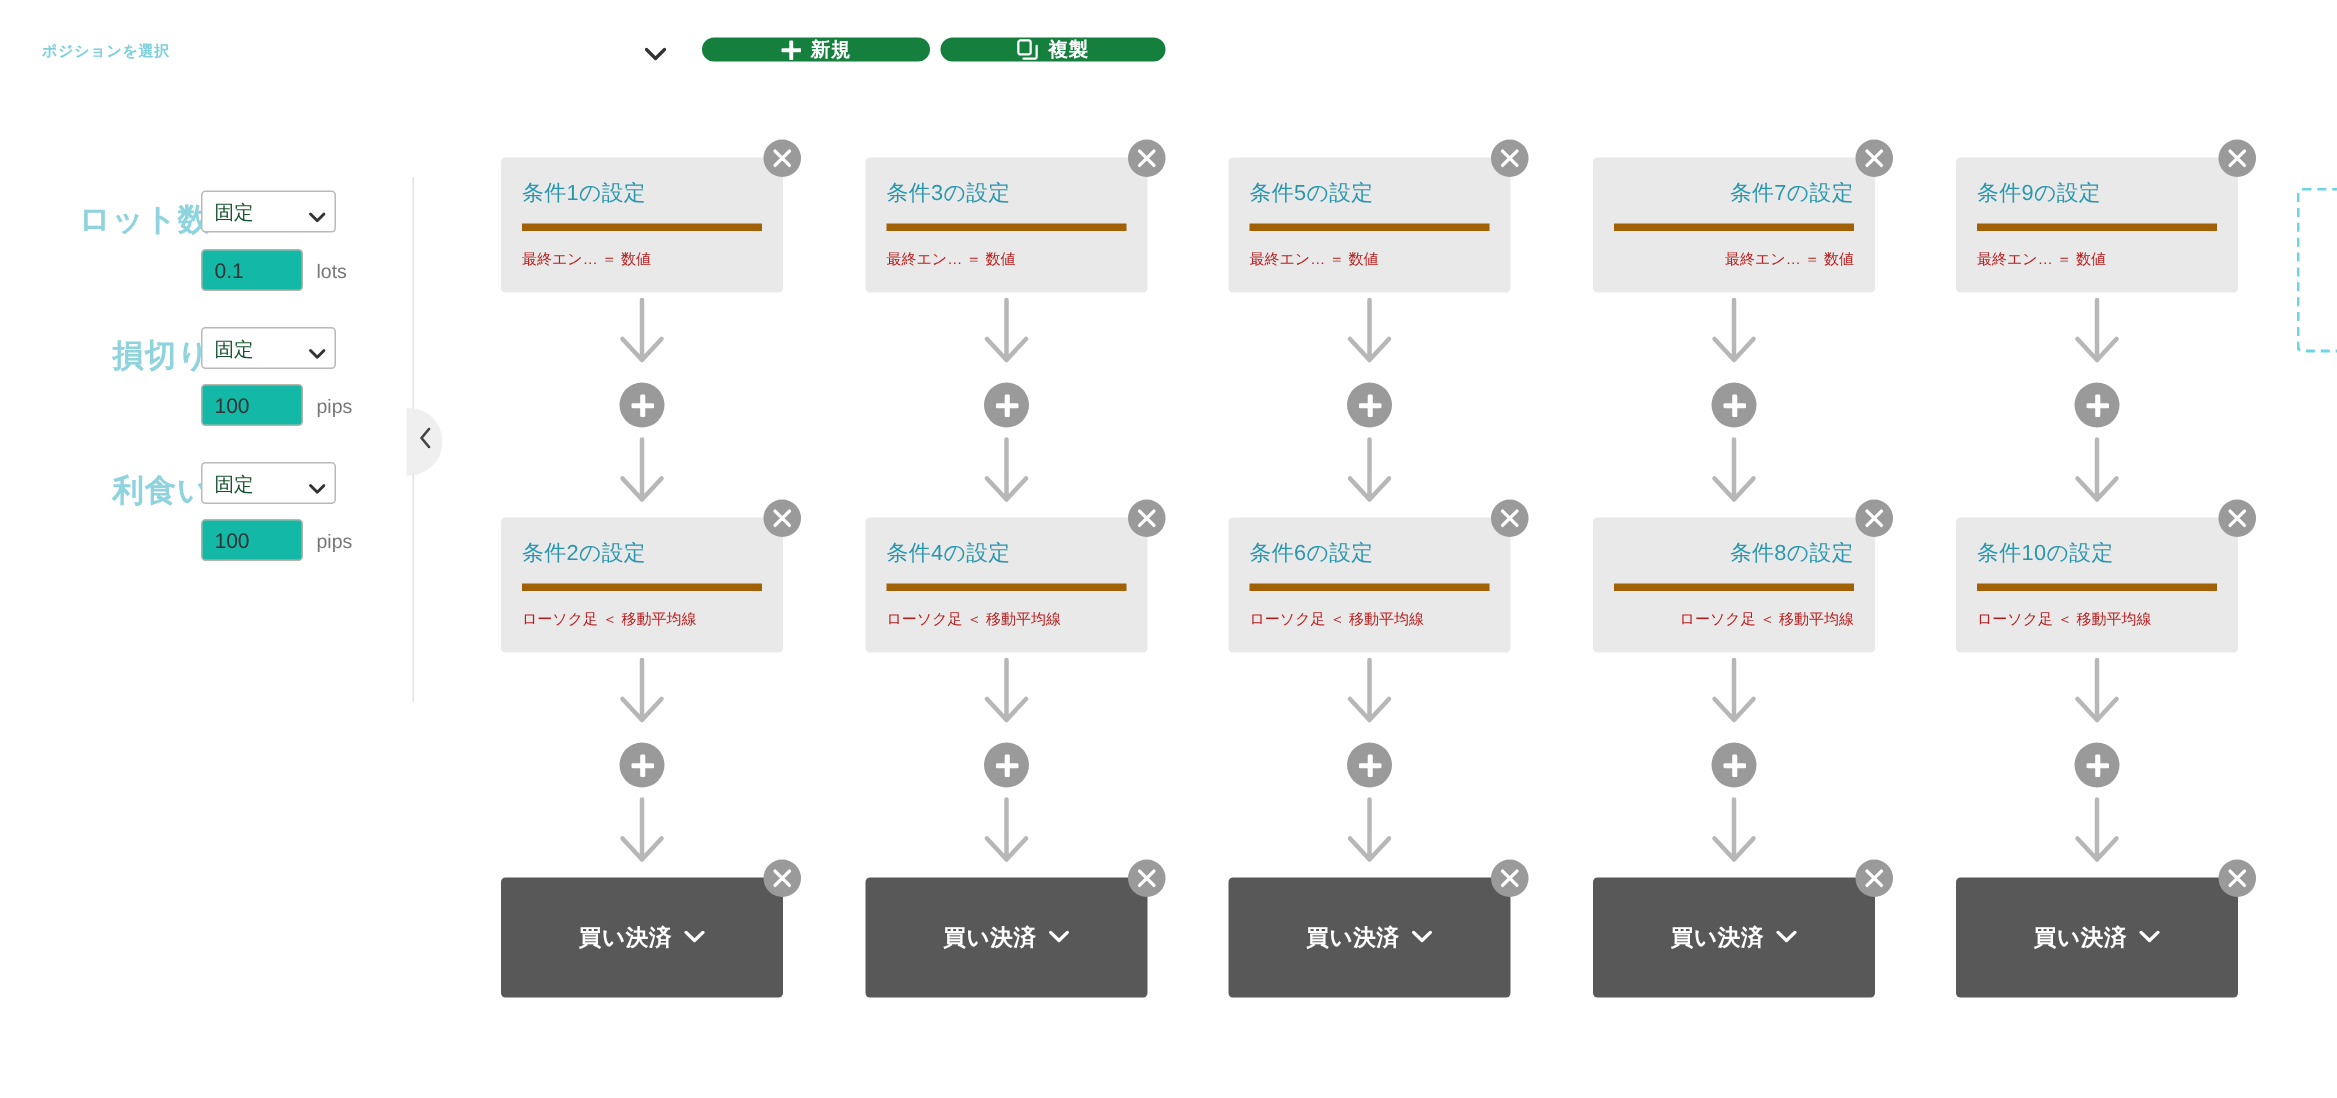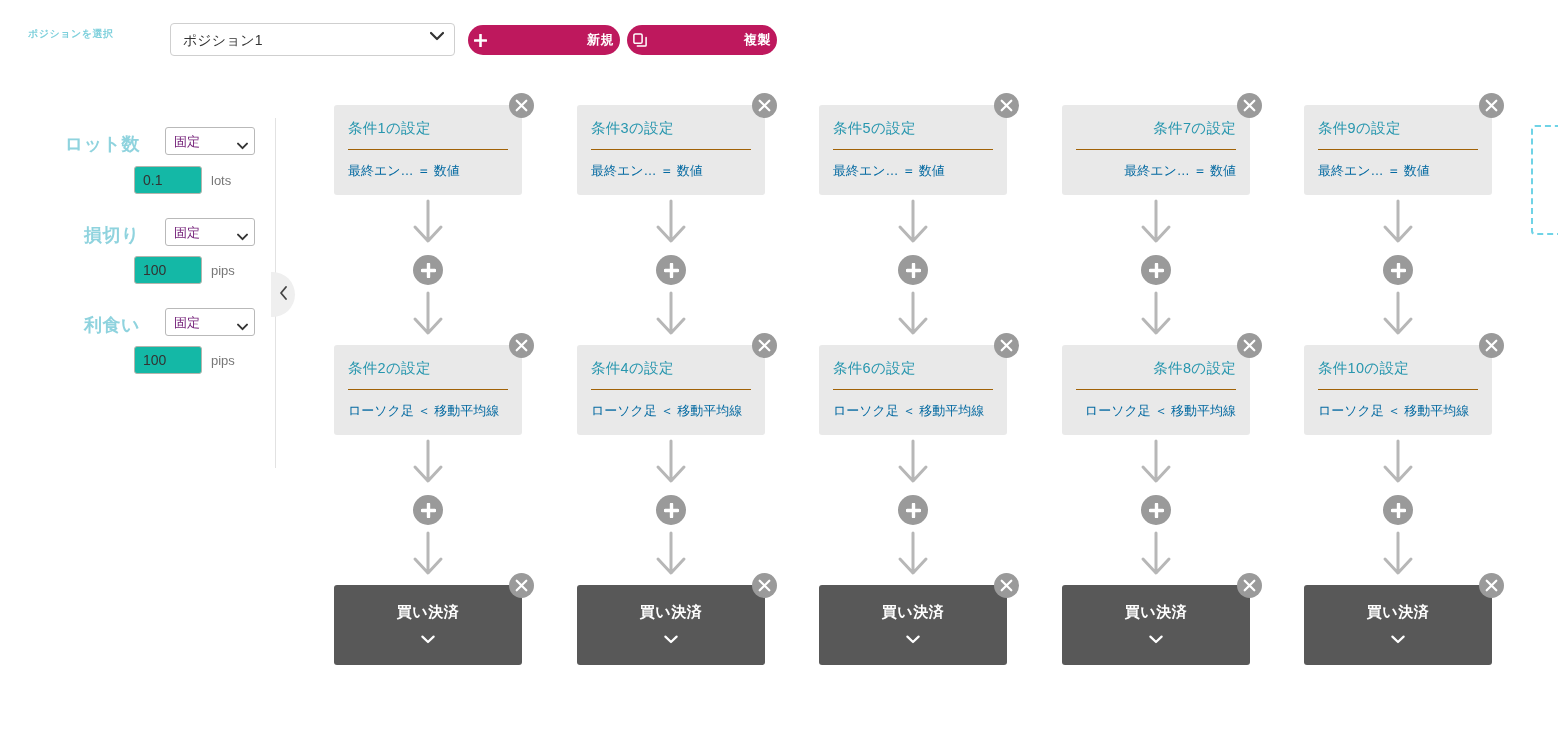--- a/index.html
+++ b/index.html
@@ -31,26 +31,26 @@
     outline: none;
   }
   .select-caret {
     position: absolute; left: 430px; top: 31px;
     width: 0; height: 0; pointer-events: none;
   }
   .caret-g {
     display: block;
   }
   .btn {
-    position: absolute; top: 25px; height: 30px;
+    position: absolute; top: 25px; height: 16px;
     border: none; border-radius: 15px;
-    background: #be185d; color: #ffffff;
+    background: #15803d; color: #ffffff;
     font-size: 13px; font-weight: bold; font-family: inherit;
     cursor: pointer;
-    display: flex; align-items: center; justify-content: space-between; gap: 7px;
+    display: flex; align-items: center; justify-content: center; gap: 7px;
     letter-spacing: .5px;
   }
   .btn-new  { left: 468px; width: 152px; }
   .btn-copy { left: 627px; width: 150px; font-family: Liberation Mono, monospace; }
   .btn .ic { display: flex; align-items: center; }
 
   
   .sidebar { position: absolute; left: 0; top: 105px; width: 276px; height: 380px; }
   .side-divider {
     position: absolute; left: 275px; top: 118px; width: 1px; height: 350px;
@@ -60,29 +60,29 @@
     position: absolute; left: 271px; top: 272px;
     width: 24px; height: 45px;
     background: #efefef;
     border-radius: 0 24px 24px 0;
     display: flex; align-items: center; justify-content: center;
     cursor: pointer;
   }
   .srow { position: absolute; display: flex; align-items: center; }
   .slabel {
     position: absolute; right: 16px; width: 110px; text-align: right;
-    font-size: 18px; font-weight: bold; color: #8fd3de; letter-spacing: .5px;
+    font-size: 21px; font-weight: bold; color: #8fd3de; letter-spacing: .5px;
   }
   .sselect {
     width: 90px; height: 28px;
     border: 1px solid #b9b9b9; border-radius: 3px;
-    background: #ffffff; color: #701a75;
+    background: #ffffff; color: #14532d;
     font-size: 13px; font-family: inherit;
     padding: 0 20px 0 8px;
-    appearance: none; -webkit-appearance: none; outline: none; margin-left: 31px;
+    appearance: none; -webkit-appearance: none; outline: none;
   }
   .sel-wrap { position: relative; display: inline-block; }
   .sel-wrap .mini-caret {
     position: absolute; right: 7px; top: 9px; pointer-events: none;
   }
   .sinput {
     width: 68px; height: 28px;
     border: 1px solid #b5b5ad; border-radius: 3px;
     background: #14b8a6; color: #333;
     font-size: 14px; font-family: inherit;
@@ -98,36 +98,35 @@
   .cond-card {
     width: 188px; height: 90px;
     background: #e9e9e9; border-radius: 3px;
     padding: 14px 14px 0 14px;
   }
   .cond-title {
     font-size: 14.5px; font-weight: normal; color: #2796ae;
     letter-spacing: .3px;
   }
   .cond-rule {
-    margin-top: 11px; border-top: 1px solid #a16207; padding-top: 12px;
-    font-size: 13px; color: #0369a1; white-space: nowrap;
+    margin-top: 11px; border-top: 5px solid #a16207; padding-top: 12px;
+    font-size: 10px; color: #b91c1c; white-space: nowrap;
   }
   .close-btn {
     position: absolute; right: -12px; top: -12px;
     width: 25px; height: 25px; border-radius: 50%;
     background: #9a9a9a;
     display: flex; align-items: center; justify-content: center;
     cursor: pointer; border: none; padding: 0;
   }
   .exit-card {
     width: 188px; height: 80px;
     background: #585858; border-radius: 3px;
     display: flex; align-items: center; justify-content: center; gap: 8px;
     cursor: pointer;
-    flex-direction: column;
   }
   .exit-label {
     font-size: 15px; font-weight: bold; color: #ffffff; letter-spacing: .5px;
   }
 
   .connector {
     width: 188px; height: 150px;
     display: flex; flex-direction: column; align-items: center;
     justify-content: center; gap: 2px;
   }
@@ -143,23 +142,20 @@
     border: 2px dashed #6fd3e6; border-radius: 4px;
     background: transparent;
   }
 </style>
 </head>
 <body>
 
 <div class="topbar">
   <div class="topbar-label">ポジションを選択</div>
 
-  <select class="position-select">
-    <option>ポジション1</option>
-  </select>
   <span class="select-caret">
     <svg class="caret-g" width="14" height="10" viewBox="0 0 14 10">
       <path d="M1 2 L7 8 L13 2" fill="none" stroke="#333" stroke-width="2.2" stroke-linecap="round" stroke-linejoin="round"></path>
     </svg>
   </span>
 
   <button class="btn btn-new">
     <span class="ic">
       <svg width="13" height="13" viewBox="0 0 13 13">
         <path d="M6.5 0.8 V12.2 M0.8 6.5 H12.2" stroke="#fff" stroke-width="2.6" stroke-linecap="round"></path>

